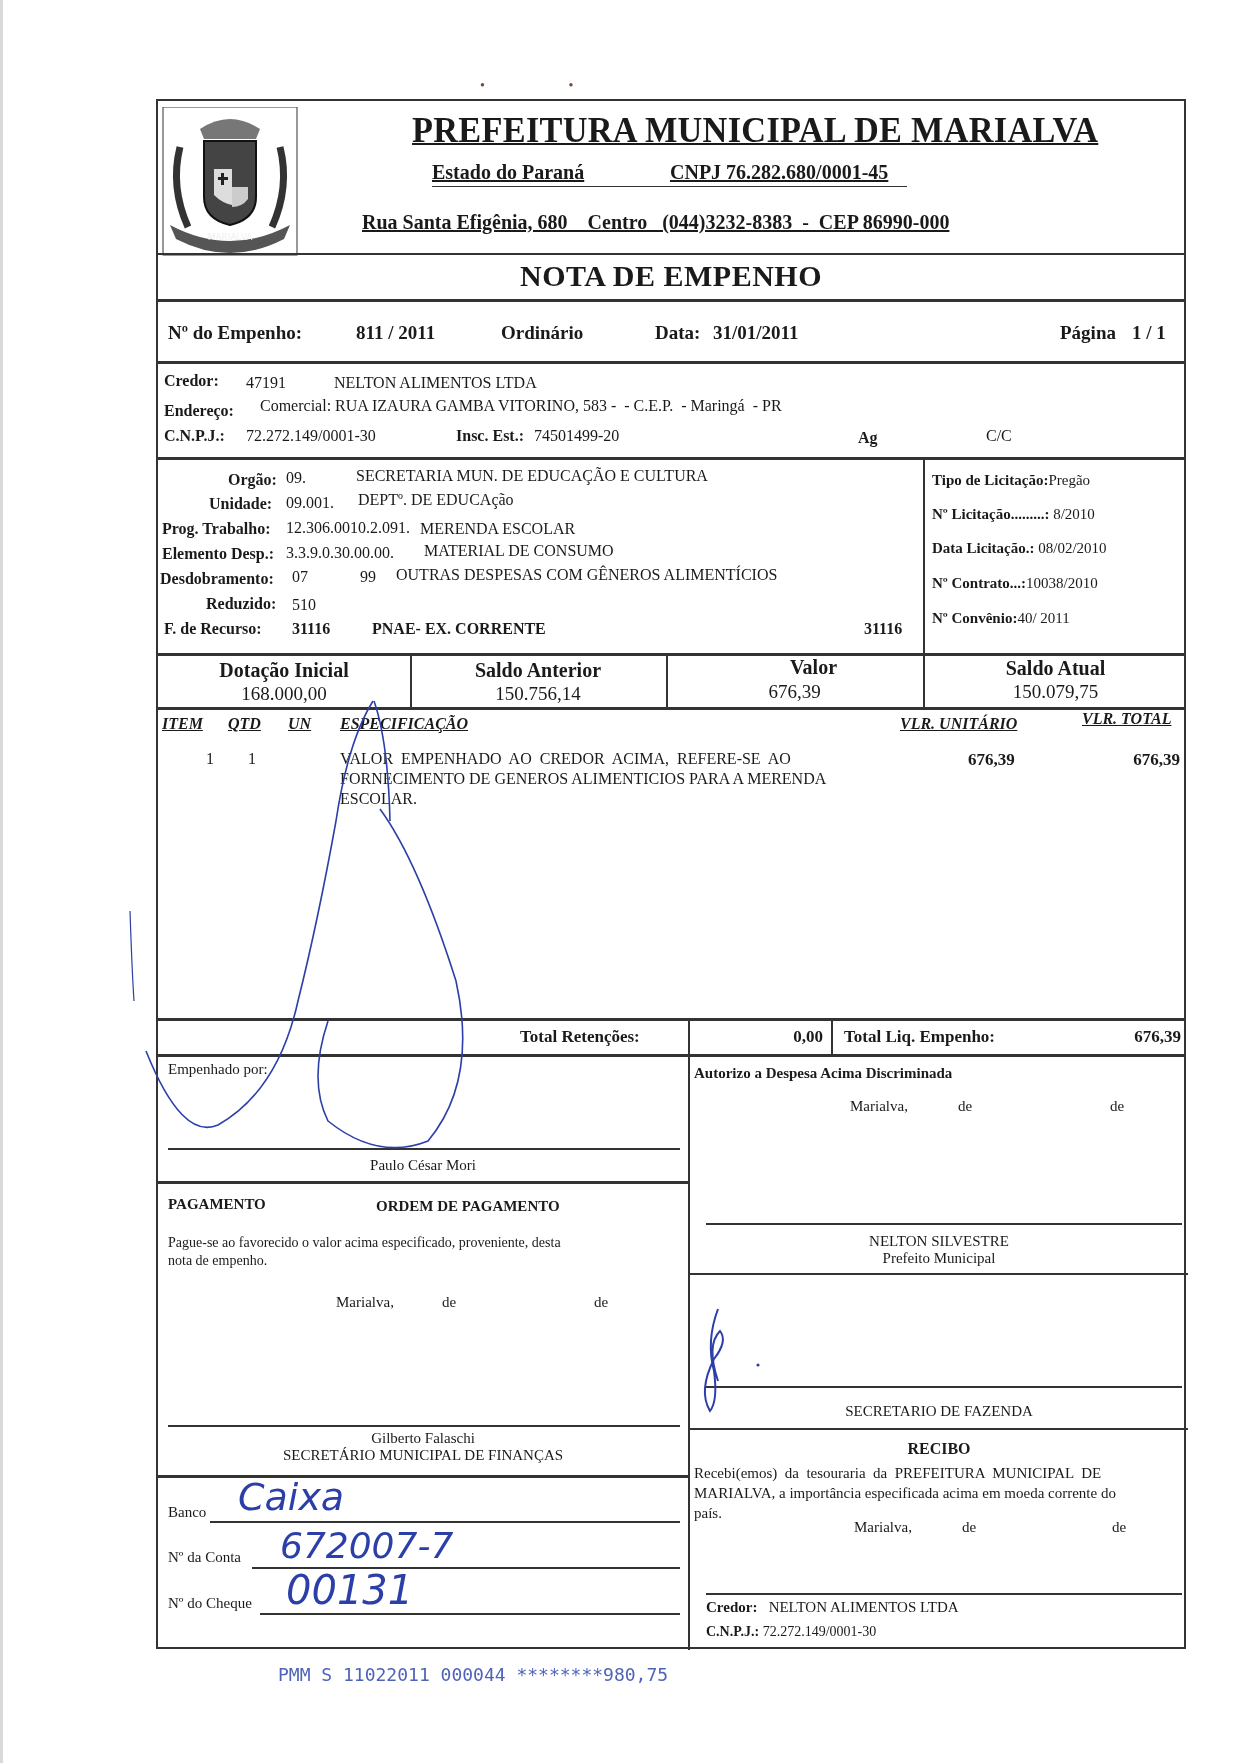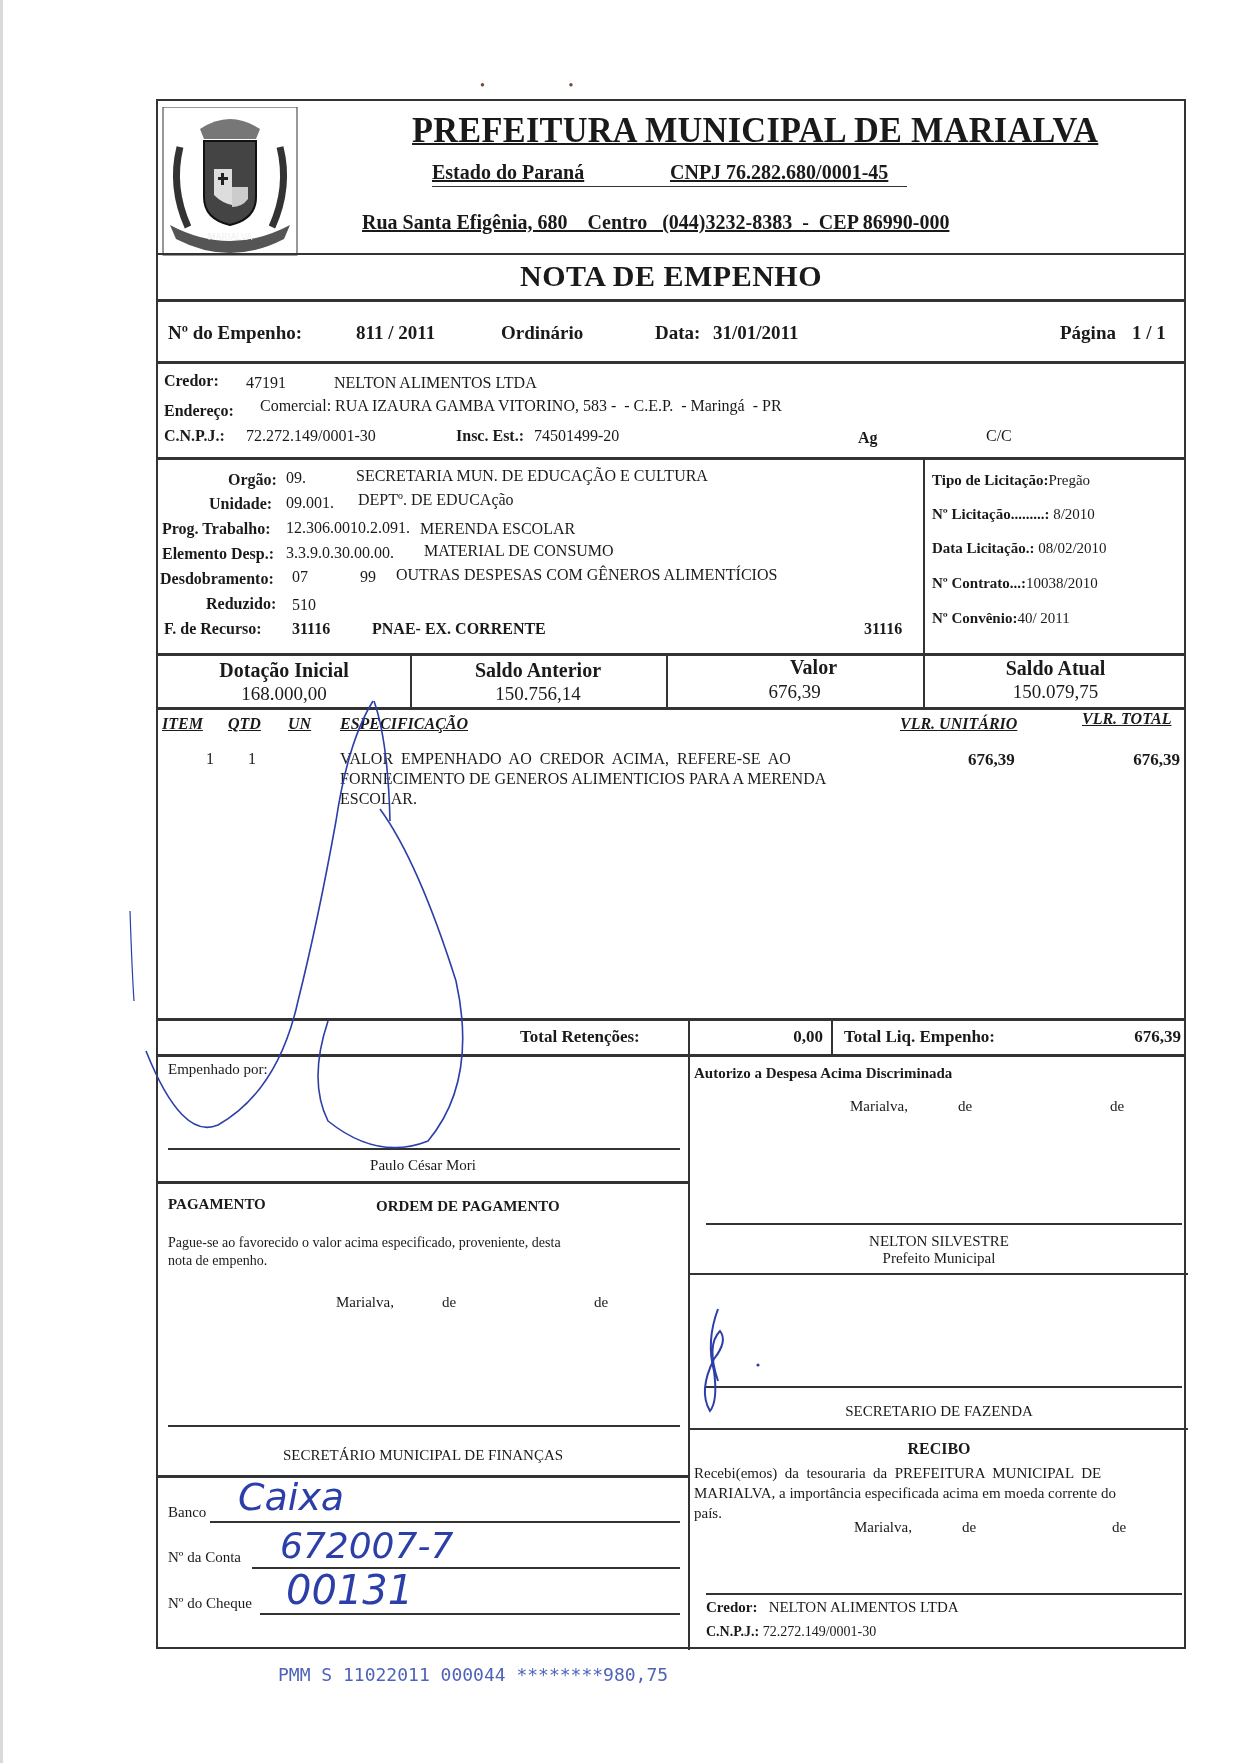--- a/index.html
+++ b/index.html
@@ -187,20 +187,21 @@
   <div class="hline" style="left:532px; top:1327px; width:498px;"></div>
 
   <div class="t-sm lbl-b" style="left:10px; top:1095px;">PAGAMENTO</div>
   <div class="t-sm lbl-b" style="left:218px; top:1097px;">ORDEM DE PAGAMENTO</div>
   <div class="t" style="left:10px; top:1134px; font-size:14px;">Pague-se ao favorecido o valor acima especificado, proveniente, desta</div>
   <div class="t" style="left:10px; top:1152px; font-size:14px;">nota de empenho.</div>
   <div class="t-sm" style="left:178px; top:1193px;">Marialva,</div>
   <div class="t-sm" style="left:284px; top:1193px;">de</div>
   <div class="t-sm" style="left:436px; top:1193px;">de</div>
   <div class="hline" style="left:10px; top:1324px; width:512px;"></div>
+  <div class="t-sm c" style="left:0; top:1329px; width:530px;">Gilberto Falaschi</div>
   <div class="t-sm c" style="left:0; top:1346px; width:530px;">SECRETÁRIO MUNICIPAL DE FINANÇAS</div>
   <div class="hline" style="left:0; top:1374px; width:532px; height:3px;"></div>
 
   <div class="t-sm" style="left:10px; top:1403px;">Banco</div>
   <div class="hline" style="left:52px; top:1420px; width:470px;"></div>
   <div class="hand" style="left:80px; top:1374px; font-size:38px;">Caixa</div>
   <div class="t-sm" style="left:10px; top:1448px;">Nº da Conta</div>
   <div class="hline" style="left:94px; top:1466px; width:428px;"></div>
   <div class="hand" style="left:122px; top:1424px; font-size:36px;">672007-7</div>
   <div class="t-sm" style="left:10px; top:1494px;">Nº do Cheque</div>

